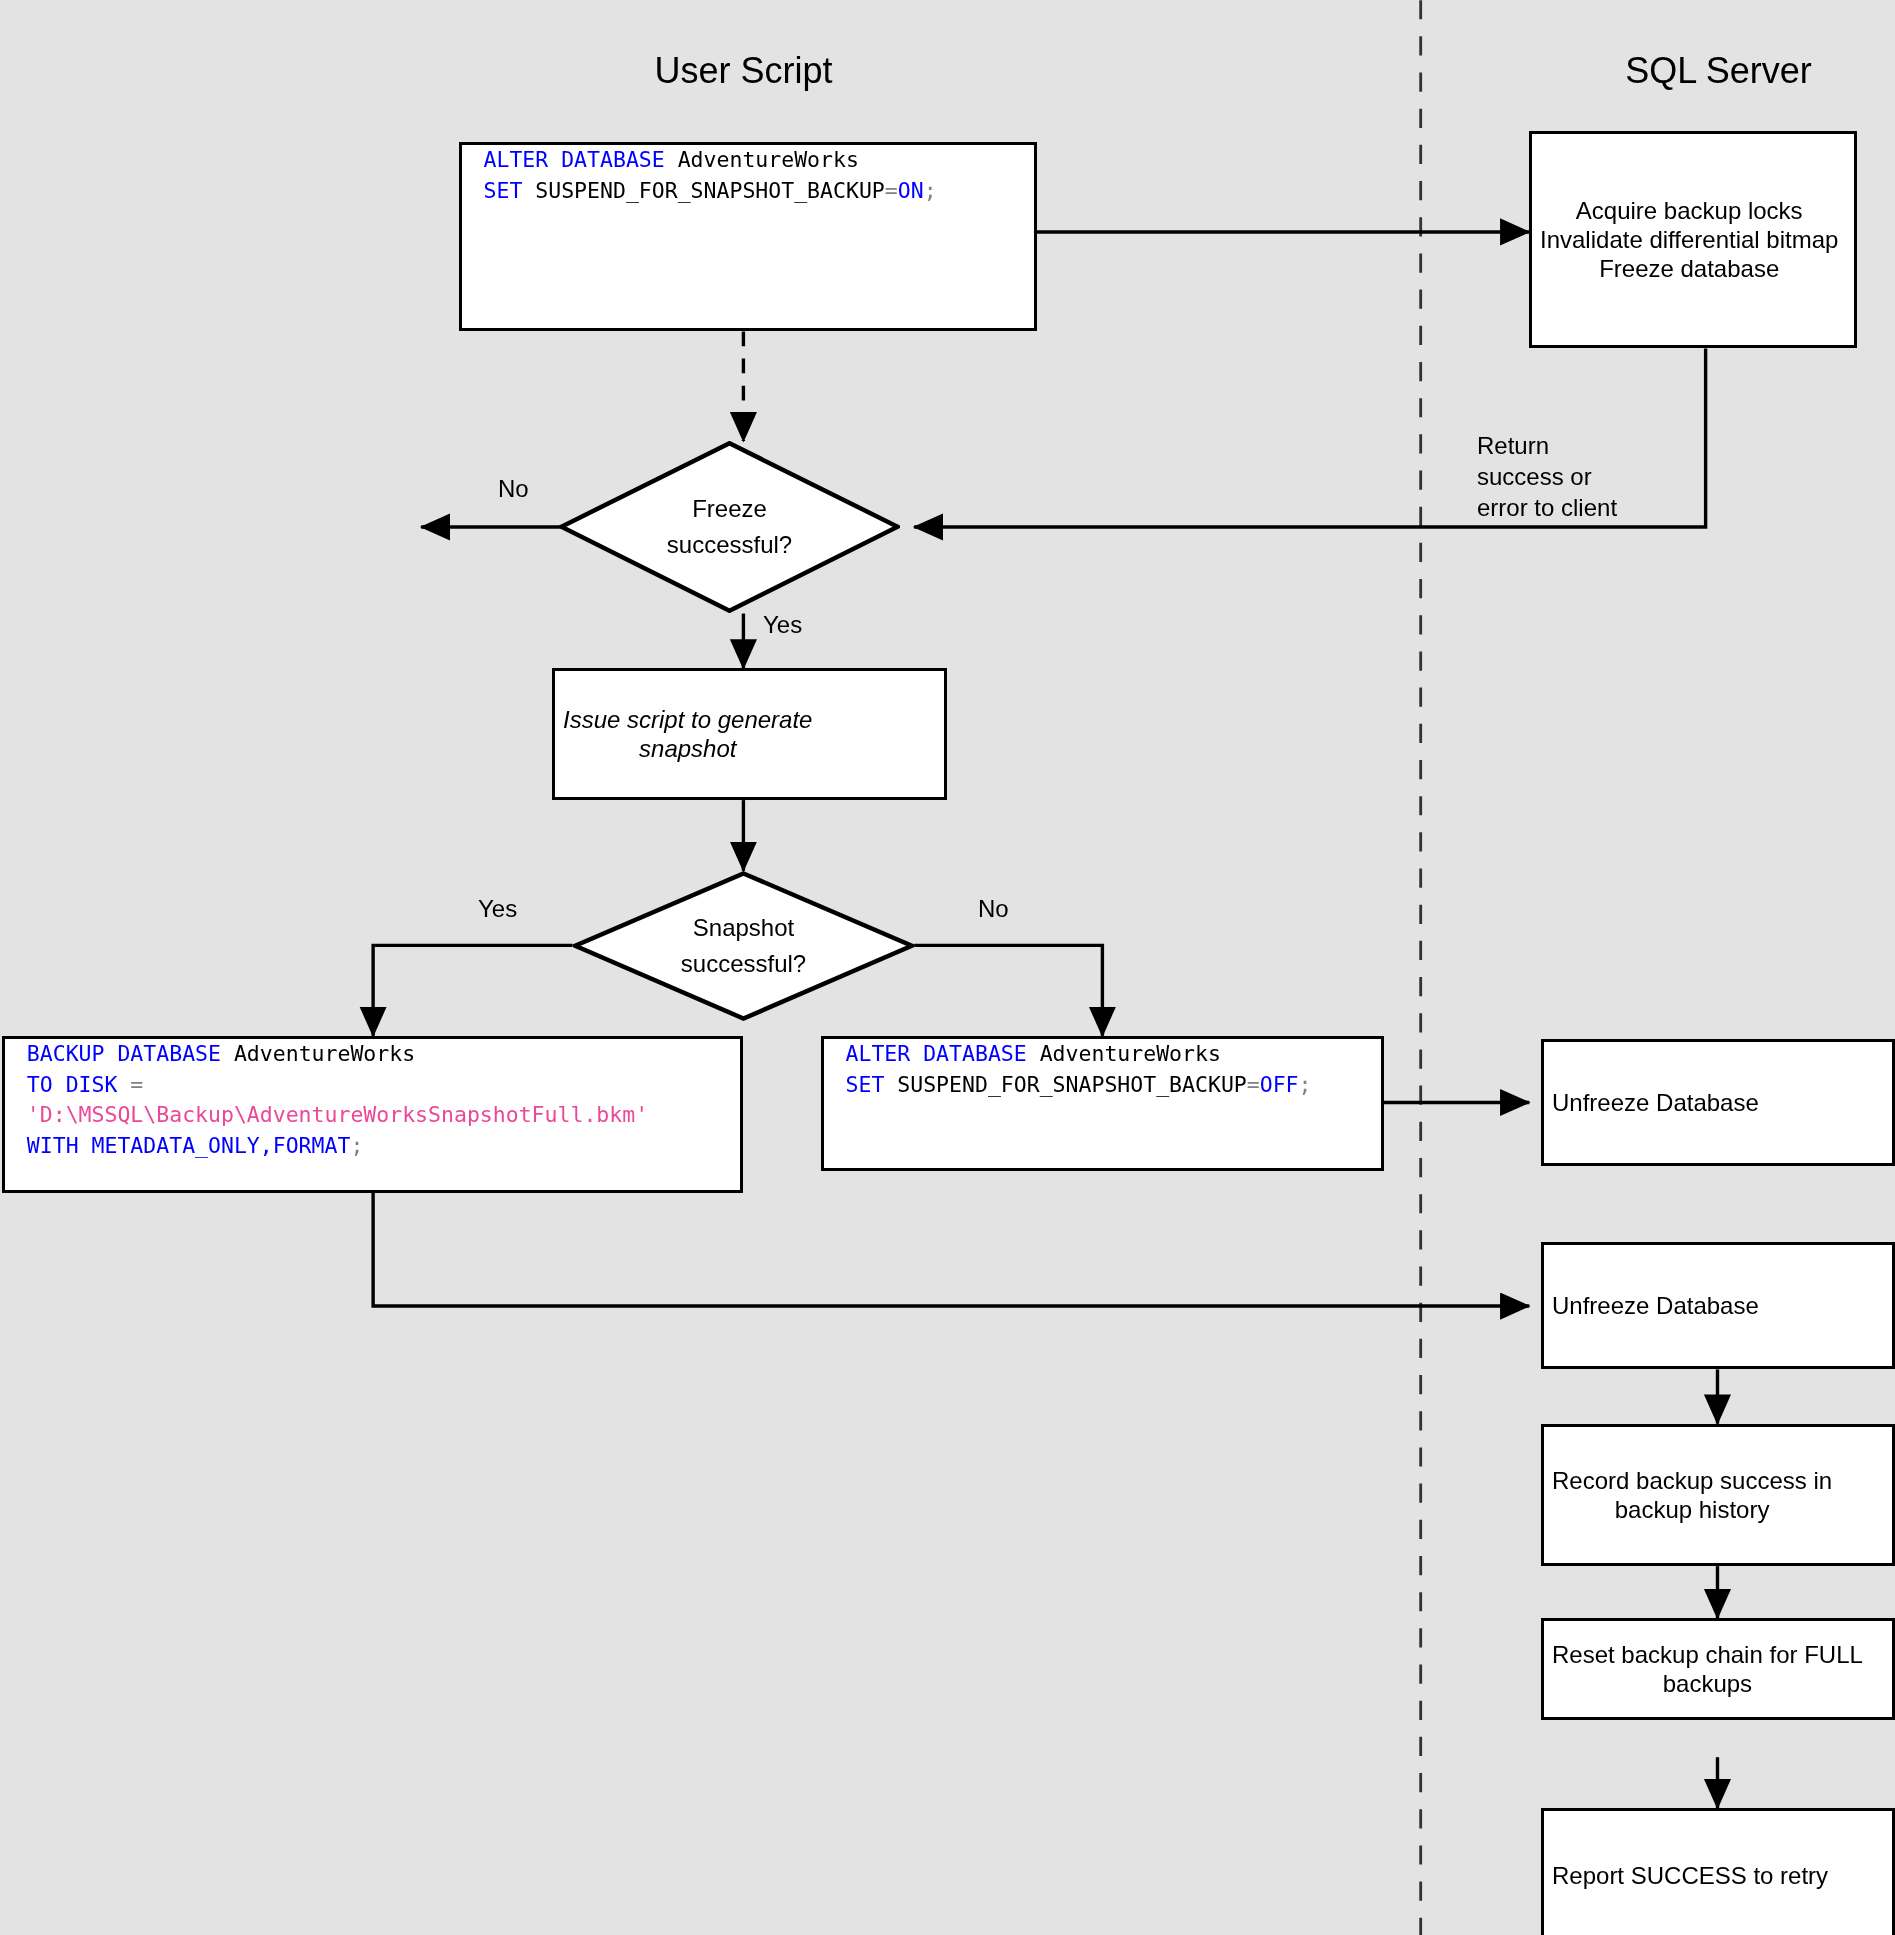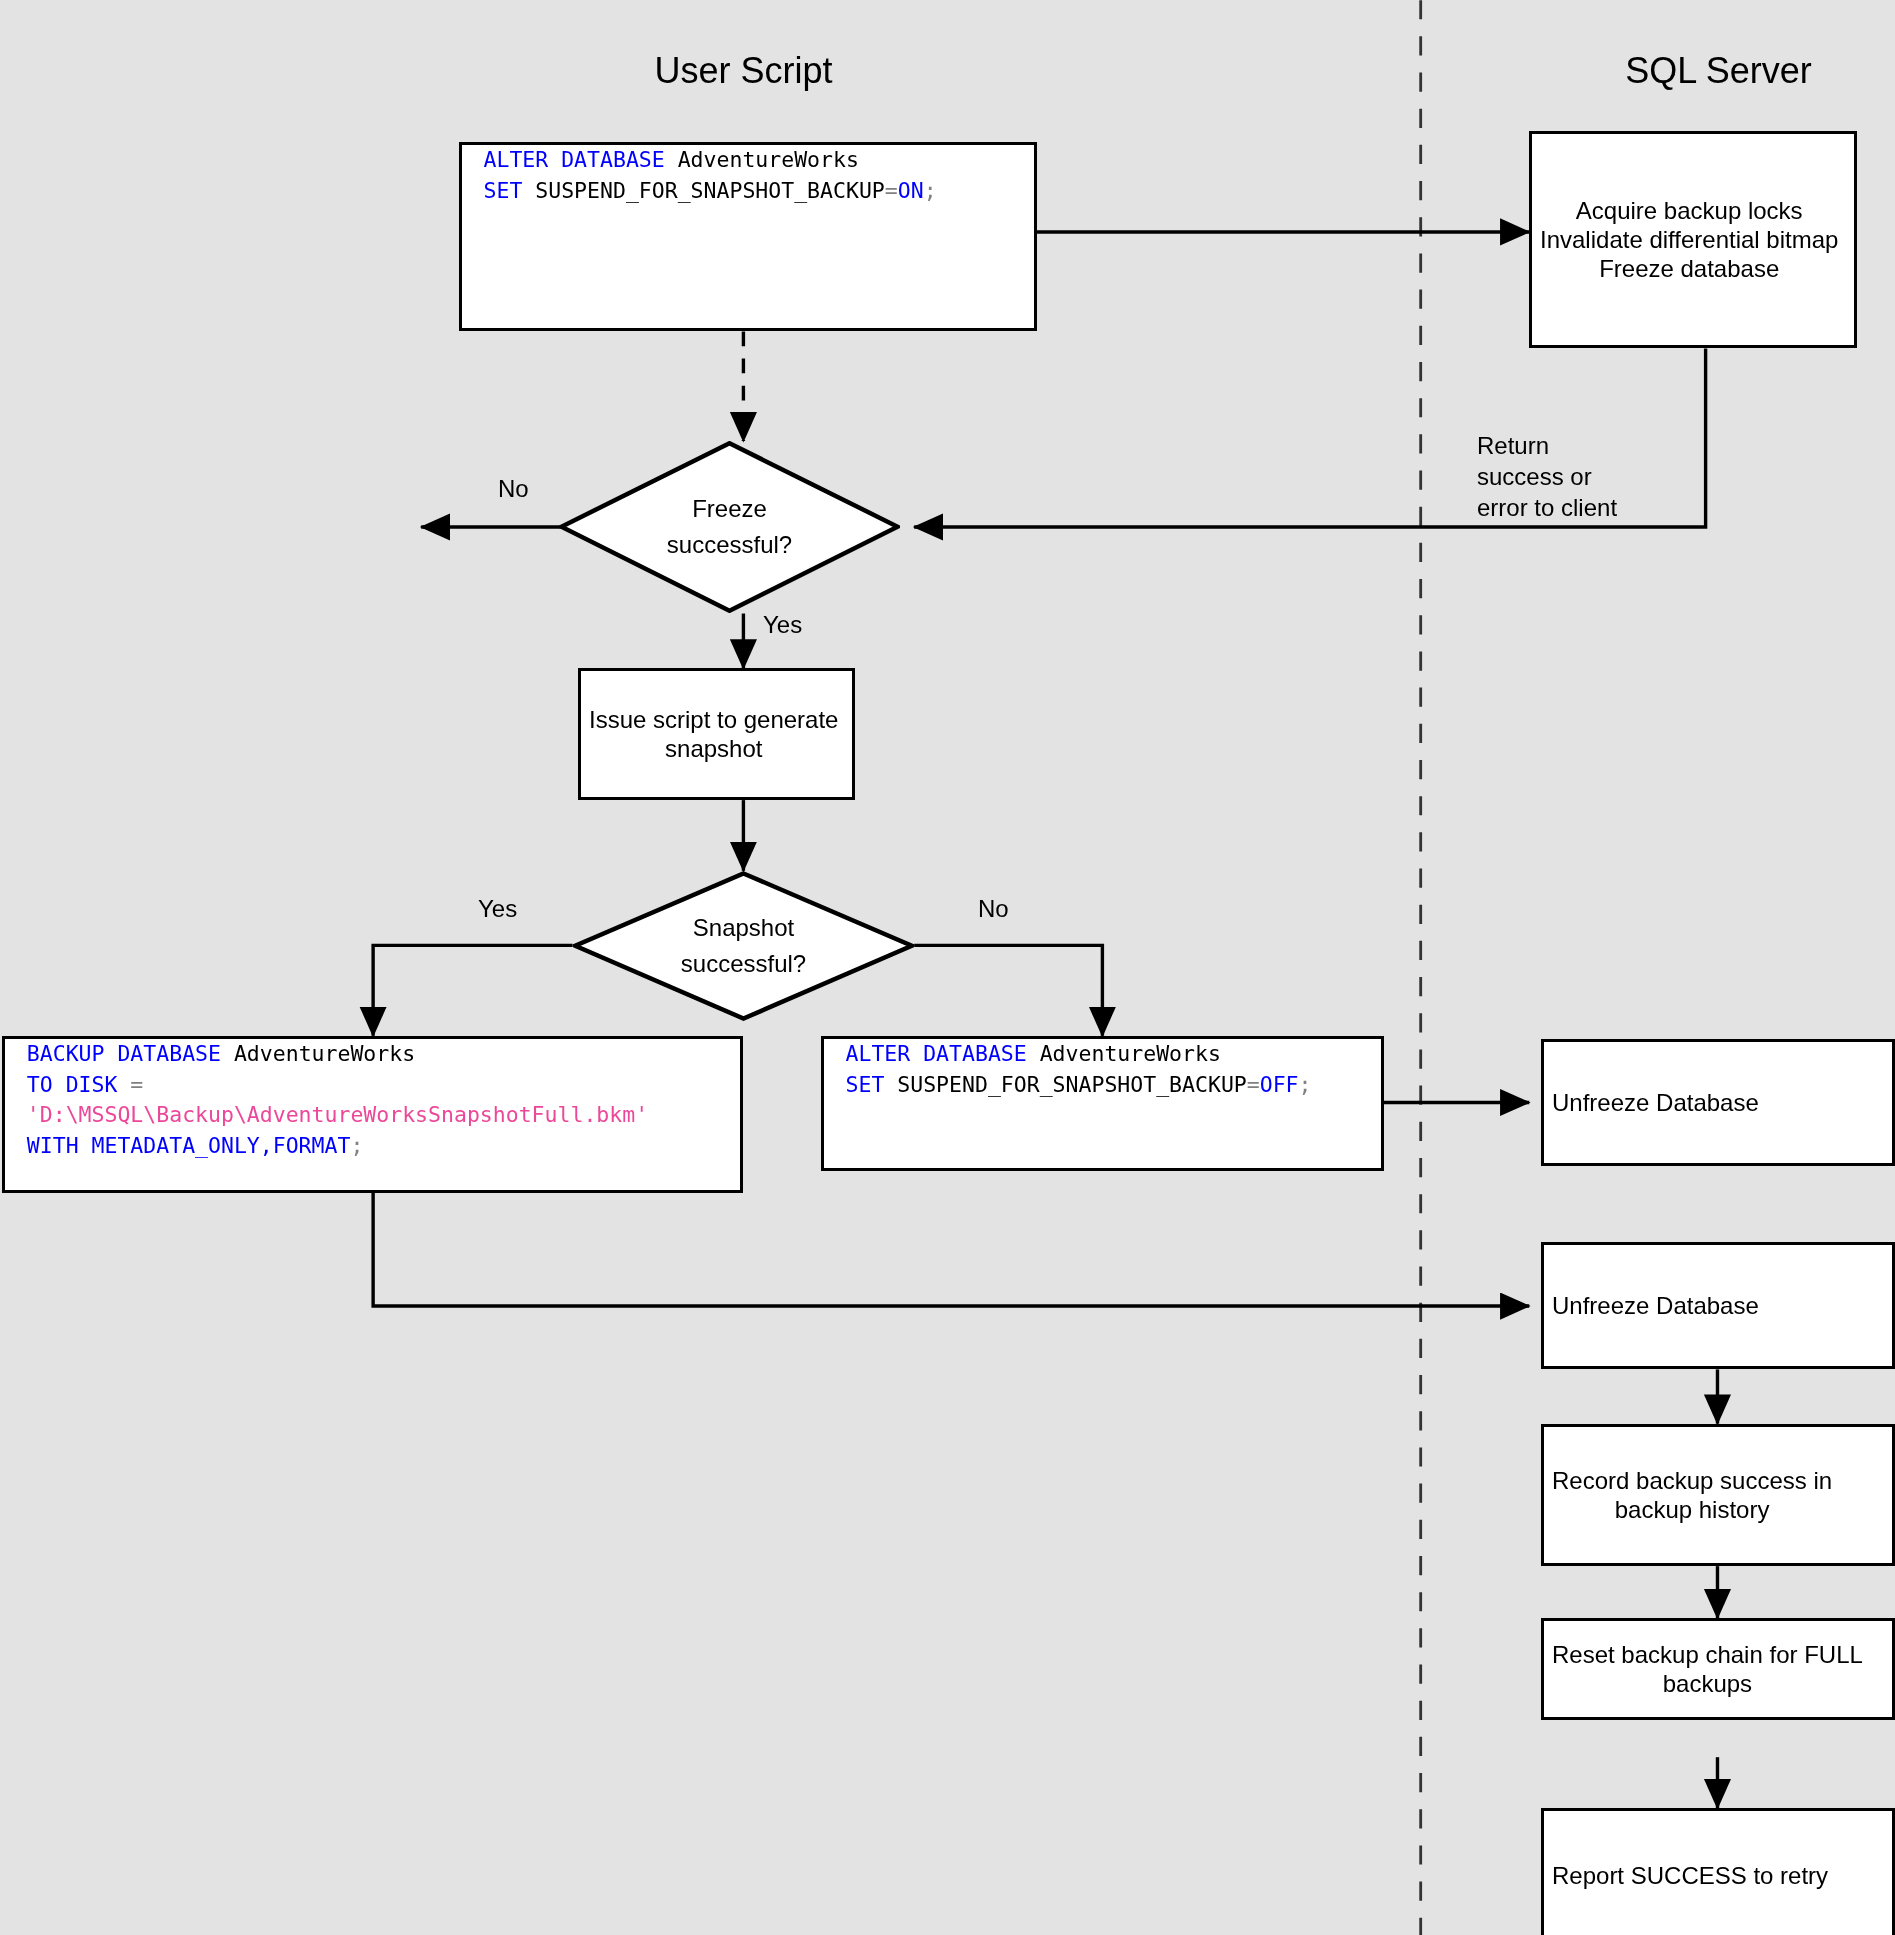--- a/index.html
+++ b/index.html
@@ -151,21 +151,21 @@
 
 
   <div class="diamond" style="left:559px;top:441px;width:341px;height:172px;">
     <svg width="341" height="172" viewBox="0 0 604 305">
       <polygon points="302,4 600,152 302,301 4,152" fill="#ffffff" stroke="#000000" stroke-width="8"></polygon>
     </svg>
     <div class="dtxt" style="white-space:pre-line;">Freeze
 successful?</div>
   </div>
 
-  <div class="node" style="left:578px;top:668px;width:277px;height:132px;">
+  <div class="node" style="left:552px;top:668px;width:395px;height:132px;font-style:italic;">
     <div class="txt" style="white-space:pre-line;">Issue script to generate
 snapshot</div>
   </div>
 
   <div class="diamond" style="left:573px;top:871px;width:341px;height:150px;">
     <svg width="341" height="150" viewBox="0 0 604 265">
       <polygon points="302,4 600,132 302,261 4,132" fill="#ffffff" stroke="#000000" stroke-width="8"></polygon>
     </svg>
     <div class="dtxt" style="white-space:pre-line;">Snapshot
 successful?</div>

